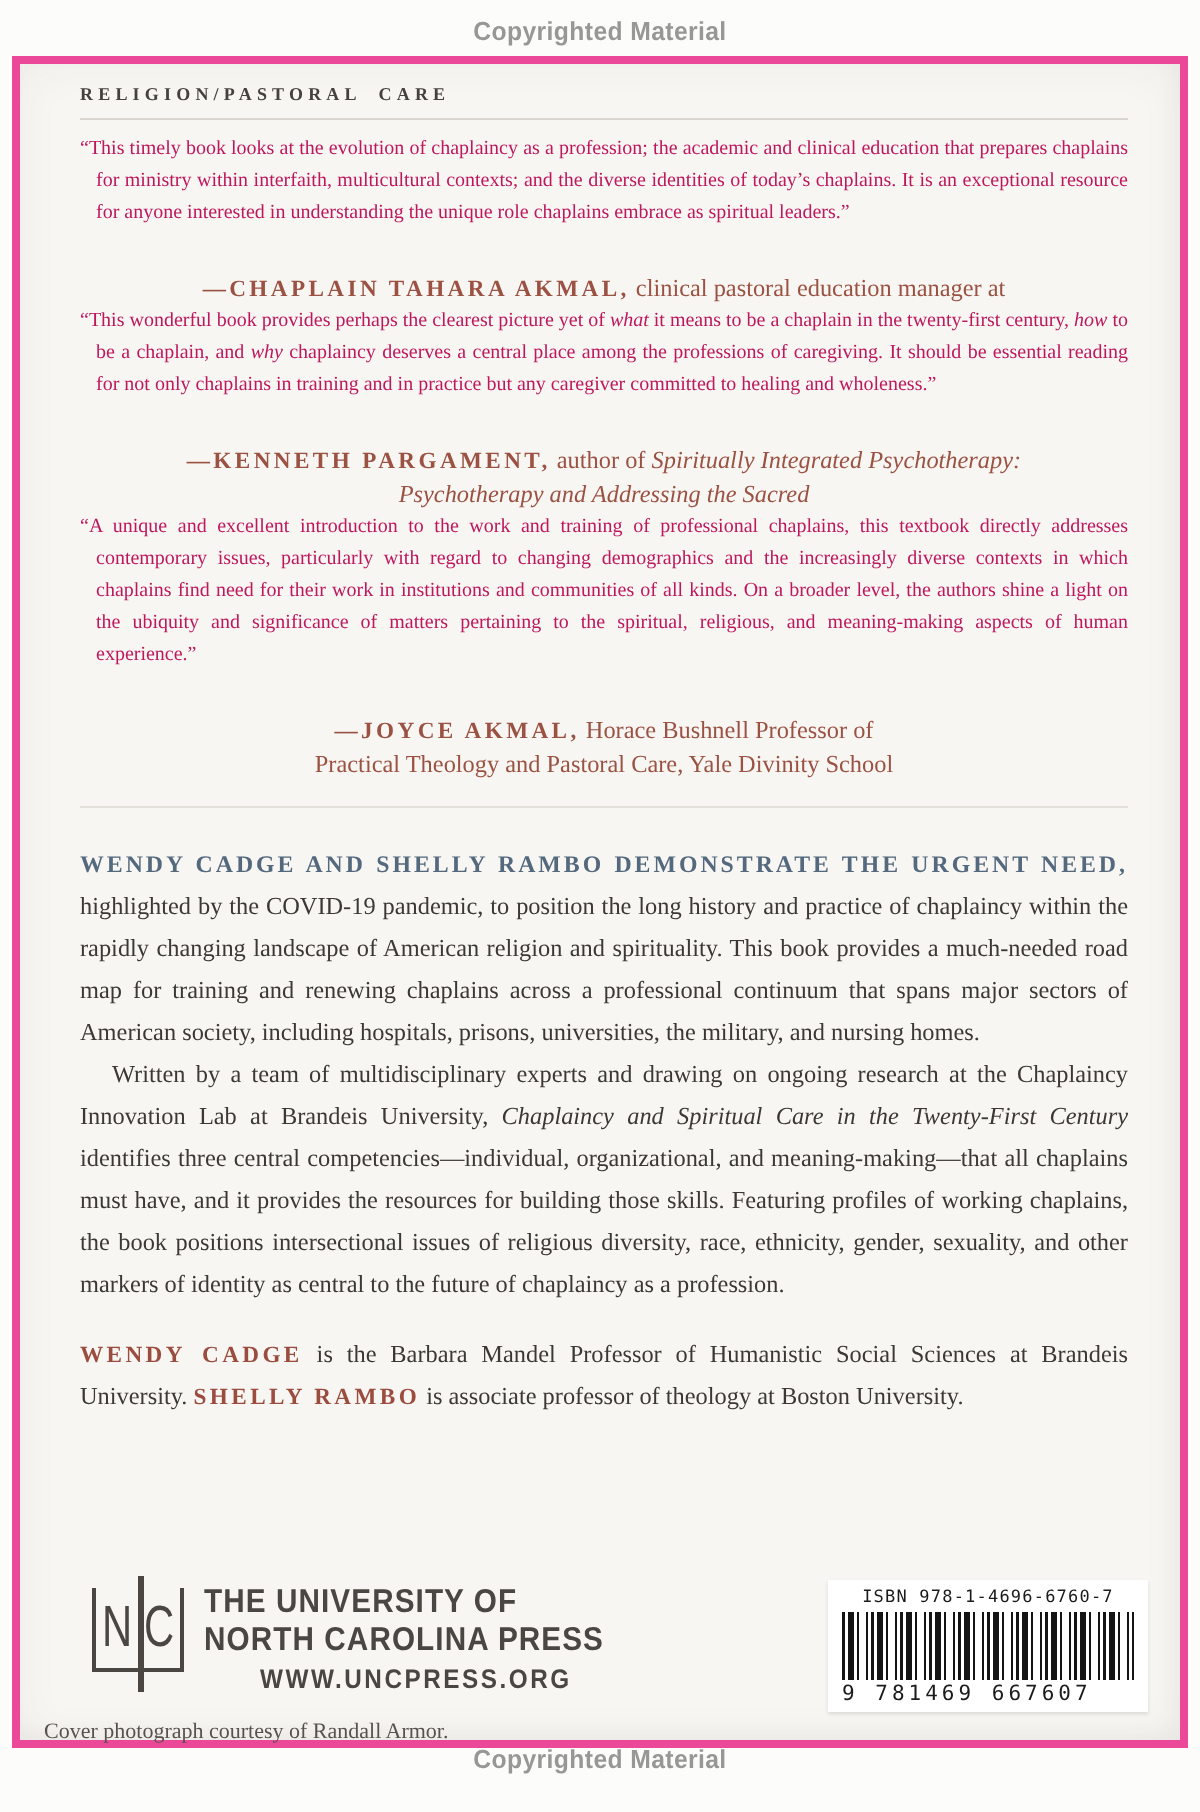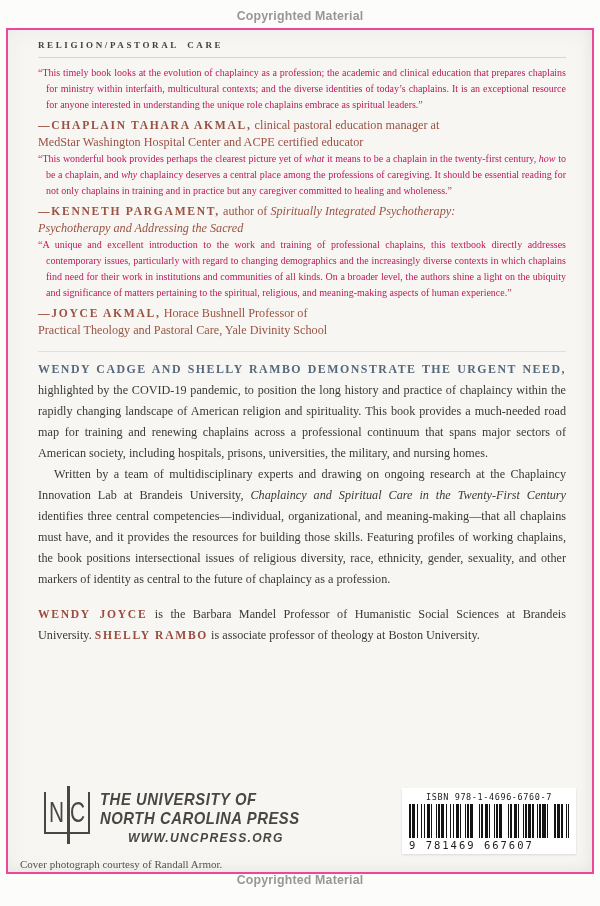--- a/index.html
+++ b/index.html
@@ -17,21 +17,21 @@
     font-size:13px; font-weight:bold; color:#979797;
     letter-spacing:0.2px;
     transform:scaleX(0.95);
   }
   .copyright.top { top:8px; }
   .copyright.bottom { top:872px; }
 
   .cover {
     position:absolute; left:6px; top:28px; width:588px; height:846px;
     background:#f7f6f3;
-    border:2px solid #ec4899;
+    border:4px solid #ec4899;
     box-shadow: inset 0 0 22px rgba(70,62,50,0.05), inset -4px -4px 10px rgba(0,0,0,0.03);
   }
   .inner { padding:0 26px 0 30px; }
 
   .category {
     margin-top:10px;
     font-size:9px; font-weight:bold; color:#45423e;
     letter-spacing:2.6px; word-spacing:4px;
   }
   .rule  { border-top:1px solid #d9d5ce; margin-top:7px; }
@@ -40,36 +40,37 @@
   .quote {
     margin-top:7px;
     font-size:10px; line-height:16px;
     text-align:justify;
     padding-left:8px; text-indent:-8px;
     color:#be185d;
   }
   .quote i, .attr i { font-style:italic; }
 
   .attr {
-    margin-top:4px;
+    margin-top:21px;
+    text-align:center;
     font-size:12.2px; line-height:17px;
     color:#9b5243;
   }
   .attr .caps {
     font-size:11.6px; letter-spacing:1.7px; font-weight:600;
   }
   .q2, .q3 { margin-top:0; }
 
   .body-par {
     margin-top:0;
     font-size:12.2px; line-height:21px;
     text-align:justify;
     color:#3c3935;
   }
-  .p1 { margin-top:7px; }
+  .p1 { margin-top:18px; }
   .p2 .first-indent { display:inline-block; width:16px; }
   .lead {
     color:#55697e; font-weight:bold;
     font-size:11.9px; letter-spacing:1.5px;
   }
   .bio { margin-top:14px; }
   .bio .name {
     color:#9b4c3e; font-weight:600;
     font-size:11.6px; letter-spacing:1.7px;
   }
@@ -87,36 +88,36 @@
     position:absolute; left:21px; top:-6px; height:58px; width:2.5px;
     background:#4a4642;
   }
   .mark .cell {
     width:50%; display:flex; align-items:center; justify-content:center;
     font-family:"Liberation Sans", sans-serif;
     font-size:29px; color:#4a4642; line-height:1;
     transform:scaleX(0.72);
   }
   .pubtext {
-    margin-left:10px; font-family:"Liberation Sans", sans-serif; color:#4a4642;font-style:italic;
+    margin-left:10px; font-family:"Liberation Sans", sans-serif; color:#4a4642;
   }
   .pline {
     font-size:16.5px; line-height:18.5px; letter-spacing:0.6px;
     transform:scaleX(0.9); transform-origin:left;
     white-space:nowrap; font-weight:bold;
   }
   .purl {
     margin-top:3px; margin-left:28px;
     font-size:13.5px; letter-spacing:1.4px; font-weight:bold;
     transform:scaleX(0.9); transform-origin:left; white-space:nowrap;
   }
 
   
   .barcode {
-    position:absolute; right:16px; top:758px; width:174px; height:66px;
+    position:absolute; right:16px; top:758px; width:160px; height:66px;
     background:#ffffff;
     box-shadow:0 1px 2px rgba(0,0,0,0.12);
     padding:4px 7px 3px;
   }
   .bc-label {
     font-family:"DejaVu Sans Mono", monospace;
     font-size:8.5px; letter-spacing:0.6px; text-align:center;
     color:#1b1b1b; white-space:nowrap;
   }
   .bc-bars {
@@ -145,21 +146,20 @@
 <div class="copyright top">Copyrighted Material</div>
 
 <div class="cover">
   <div class="inner">
     <div class="category">RELIGION/PASTORAL CARE</div>
     <div class="rule"></div>
 
     <p class="quote q1">“This timely book looks at the evolution of chaplaincy as a profession; the academic and clinical education that prepares chaplains for ministry within interfaith, multicultural contexts; and the diverse identities of today’s chaplains. It is an exceptional resource for anyone interested in understanding the unique role chaplains embrace as spiritual leaders.”</p>
     <p class="attr">
       <span class="caps">—CHAPLAIN TAHARA AKMAL,</span><span> clinical pastoral education manager at</span><br>
-      <span>MedStar Washington Hospital Center and ACPE certified educator</span>
     </p>
 
     <p class="quote q2">
       <span>“This wonderful book provides perhaps the clearest picture yet of </span><i>what</i><span> it means to be a chaplain in the twenty-first century, </span><i>how</i><span> to be a chaplain, and </span><i>why</i><span> chaplaincy deserves a central place among the professions of caregiving. It should be essential reading for not only chaplains in training and in practice but any caregiver committed to healing and wholeness.”</span>
     </p>
     <p class="attr">
       <span class="caps">—KENNETH PARGAMENT,</span><span> author of </span><i>Spiritually Integrated Psychotherapy:</i><br>
       <i>Psychotherapy and Addressing the Sacred</i>
     </p>
 
@@ -172,21 +172,21 @@
     <div class="rule2"></div>
 
     <p class="body-par p1">
       <span class="lead">WENDY CADGE AND SHELLY RAMBO DEMONSTRATE THE URGENT NEED,</span><span> highlighted by the COVID-19 pandemic, to position the long history and practice of chaplaincy within the rapidly changing landscape of American religion and spirituality. This book provides a much-needed road map for training and renewing chaplains across a professional continuum that spans major sectors of American society, including hospitals, prisons, universities, the military, and nursing homes.</span>
     </p>
     <p class="body-par p2">
       <span class="first-indent"></span><span>Written by a team of multidisciplinary experts and drawing on ongoing research at the Chaplaincy Innovation Lab at Brandeis University, </span><i>Chaplaincy and Spiritual Care in the Twenty-First Century</i><span> identifies three central competencies—individual, organizational, and meaning-making—that all chaplains must have, and it provides the resources for building those skills. Featuring profiles of working chaplains, the book positions intersectional issues of religious diversity, race, ethnicity, gender, sexuality, and other markers of identity as central to the future of chaplaincy as a profession.</span>
     </p>
 
     <p class="body-par bio">
-      <span class="name">WENDY JOYCE</span><span> is the Barbara Mandel Professor of Humanistic Social Sciences at Brandeis University. </span><span class="name">SHELLY RAMBO</span><span> is associate professor of theology at Boston University.</span>
+      <span class="name">WENDY CADGE</span><span> is the Barbara Mandel Professor of Humanistic Social Sciences at Brandeis University. </span><span class="name">SHELLY RAMBO</span><span> is associate professor of theology at Boston University.</span>
     </p>
   </div>
 
   <div class="pub">
     <div class="mark">
       <span class="mid"></span>
       <span class="cell">N</span>
       <span class="cell">C</span>
     </div>
     <div class="pubtext">

